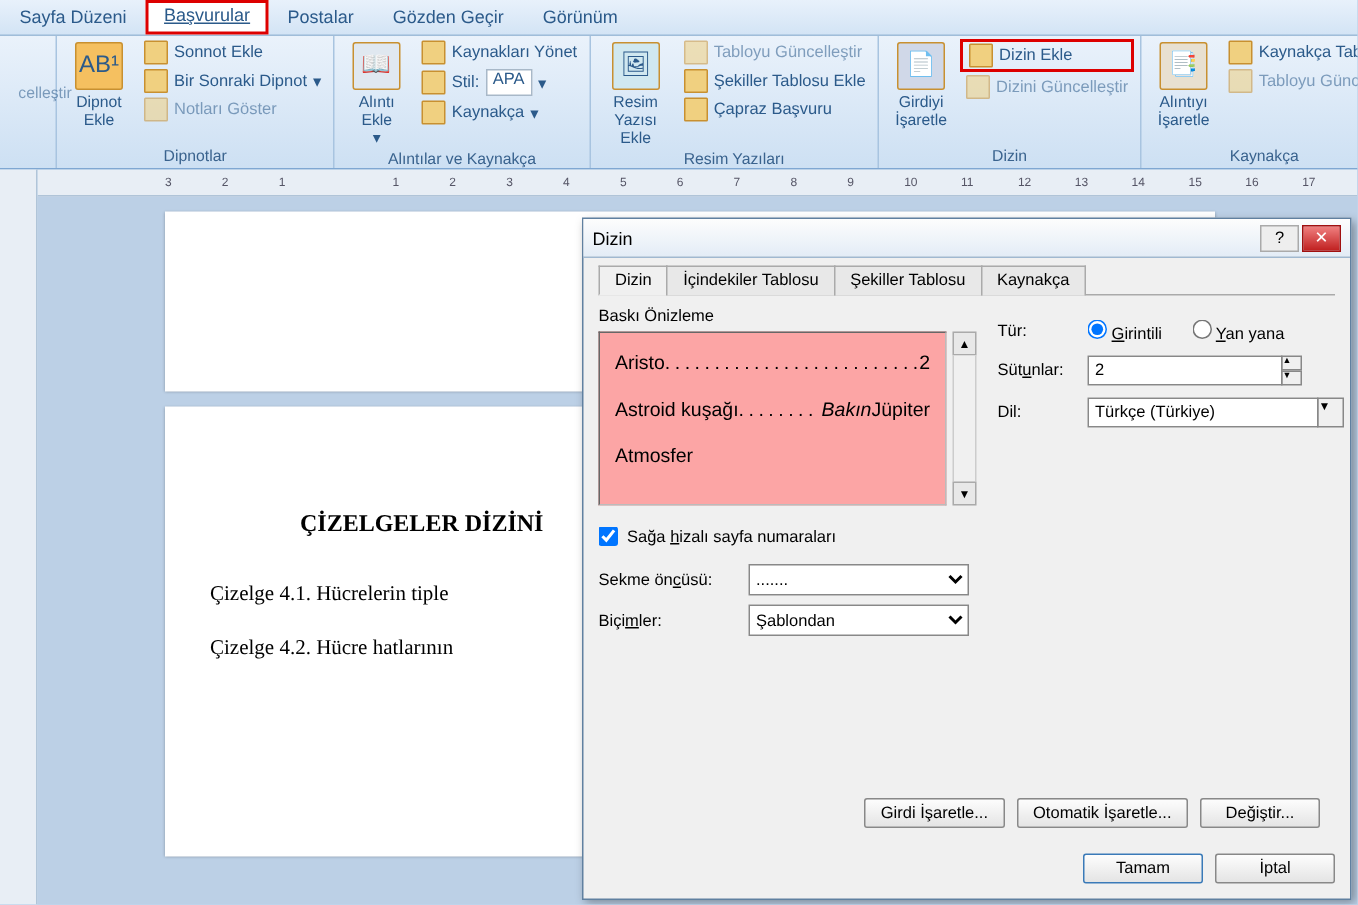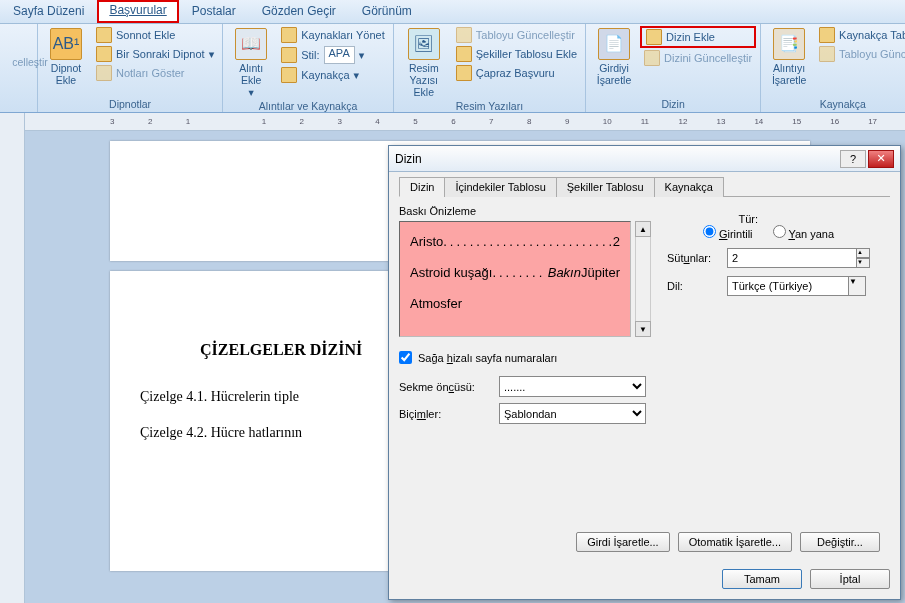--- a/index.html
+++ b/index.html
@@ -282,38 +282,38 @@
             <select><option>.......</option></select>
           </div>
           <div class="frow">
             <div class="flbl">Biçi<u>m</u>ler:</div>
             <select><option>Şablondan</option></select>
           </div>
         </div>
       </div>
 
       <div class="right-opts">
-        <div class="row" style="margin-top:16px;flex-direction:column;">
+        <div class="row" style="margin-top:16px;">
           <div class="lbl">Tür:</div>
           <div class="radio-row">
             <label><input type="radio" name="tur" checked="" style=""> <u>G</u>irintili</label>
             <label><input type="radio" name="tur" style=""> <u>Y</u>an yana</label>
           </div>
         </div>
         <div class="row">
           <div class="lbl">Süt<u>u</u>nlar:</div>
           <input type="text" class="cols" value="2" style="">
           <div style="display:flex;flex-direction:column;margin-left:-1px;">
             <div class="sbtn" style="width:14px;height:10px;font-size:6px;border:1px solid #888;">▲</div>
             <div class="sbtn" style="width:14px;height:10px;font-size:6px;border:1px solid #888;">▼</div>
           </div>
         </div>
         <div class="row">
           <div class="lbl">Dil:</div>
-          <input type="text" style="width: 122px;" value="Türkçe (Türkiye)">
+          <input type="text" style="width: 154px;" value="Türkçe (Türkiye)">
           <div class="sbtn" style="width:18px;height:20px;font-size:8px;border:1px solid #888;margin-left:-1px;">▼</div>
         </div>
       </div>
     </div>
 
     <div class="dlg-footer row1" style="margin-top:90px;">
       <button class="btn">Girdi İşaretle...</button>
       <button class="btn">Otomatik İşaretle...</button>
       <button class="btn">Değiştir...</button>
     </div>

